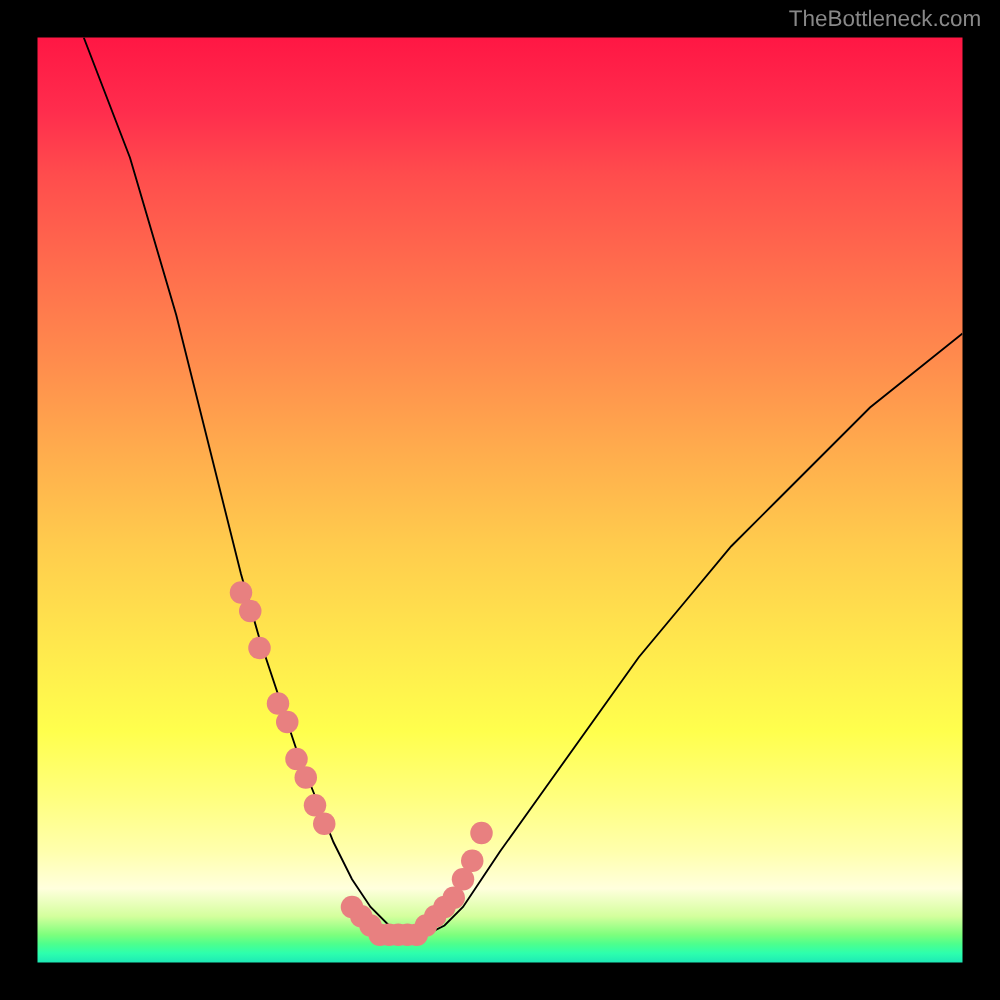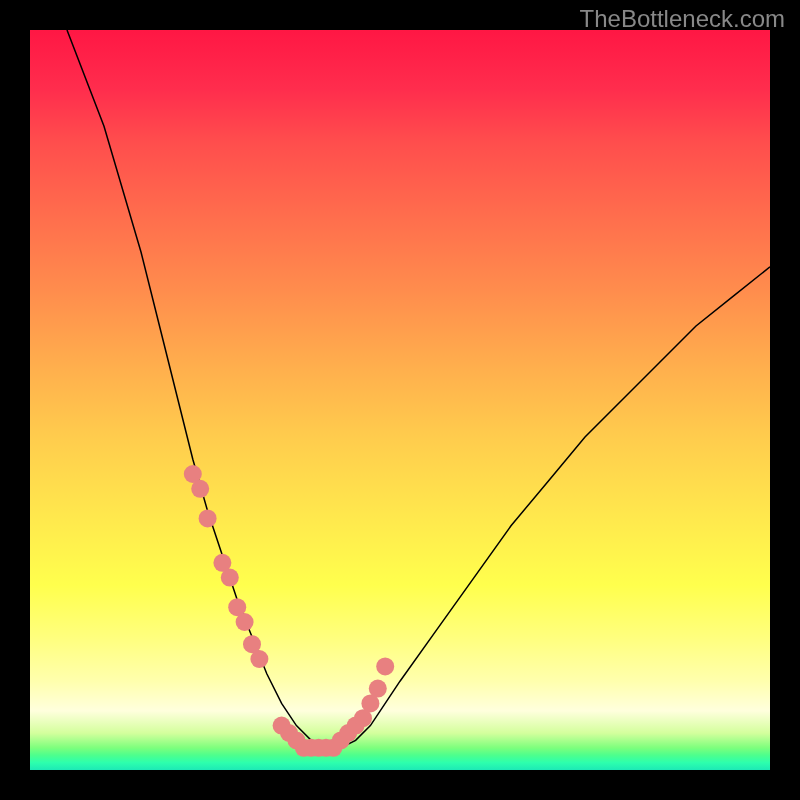--- a/index.html
+++ b/index.html
@@ -40,21 +40,21 @@
       #4dff8d 98%,
       #2dffad 99%,
       #1de9b6 100%
     );
   }
   .watermark {
     position: absolute;
     top: 5px;
     right: 15px;
     color: #888888;
-    font-size: 24px;
+    font-size: 18px;
     font-weight: 500;
     z-index: 10;
   }
   svg.curve-layer {
     position: absolute;
     left: 0;
     top: 0;
     width: 740px;
     height: 740px;
   }

